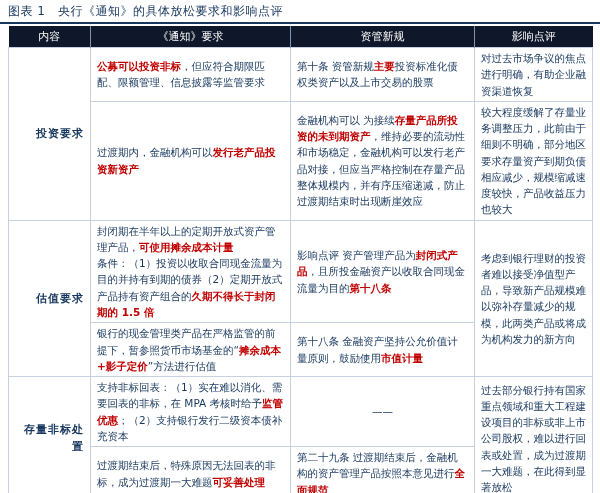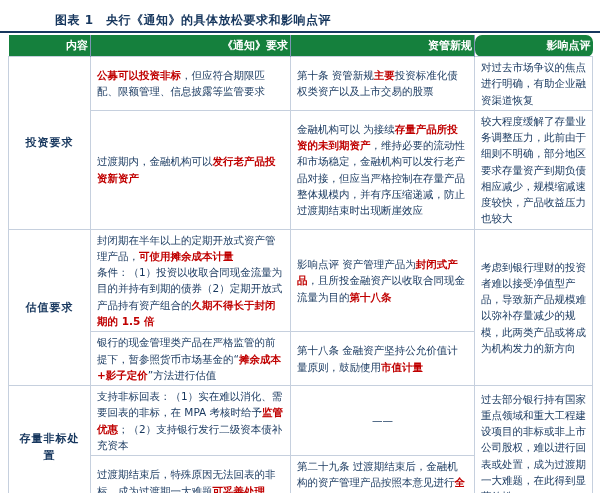--- a/index.html
+++ b/index.html
@@ -2,40 +2,40 @@
 <html><head>
 <meta charset="utf-8">
 <style>
   html,body{margin:0;padding:0;}
   body{
     width:600px;height:493px;overflow:hidden;background:#ffffff;
     font-family:"DejaVu Sans","Liberation Sans",sans-serif;
     color:#17375E;
   }
   .fig-title{
-    font-size:12px;font-weight:bold;color:#17375E;
-    padding:12px 8px 2px;letter-spacing:.5px;margin-left:47px;
+    font-size:12px;font-weight:normal;color:#17375E;
+    padding:3px 8px 2px;letter-spacing:.5px;
   }
   .toprule{height:2px;background:#17375E;width:600px;}
   table{
     border-collapse:collapse;table-layout:fixed;
     width:584px;margin:2px 8px 0;
   }
   th{
-    background:#15803d;color:#ffffff;font-size:11px;font-weight:bold;
-    padding:3px 2px;border-right:1px solid #7E95B5;text-align:right;
+    background:#0f172a;color:#ffffff;font-size:11px;font-weight:normal;
+    padding:3px 2px;border-right:1px solid #7E95B5;text-align:center;
   }
-  th:last-child{border-right:none;border-radius:7px;}
+  th:last-child{border-right:none;}
   td{
     border:1px solid #C6D0DE;font-size:10.5px;line-height:1.55;
     padding:2px 6px;vertical-align:middle;color:#17375E;
     word-break:break-all;
   }
   td.label{
-    font-weight:bold;text-align:center;font-size:11px;letter-spacing:1px;
+    font-weight:bold;text-align:right;font-size:11px;letter-spacing:1px;
   }
   td.dash{text-align:center;}
   .red{color:#C00000;font-weight:bold;margin-top:30px;}
 </style>
 </head>
 <body>
 
 <div class="fig-title">图表 1　央行《通知》的具体放松要求和影响点评</div>
 <div class="toprule"></div>
 

